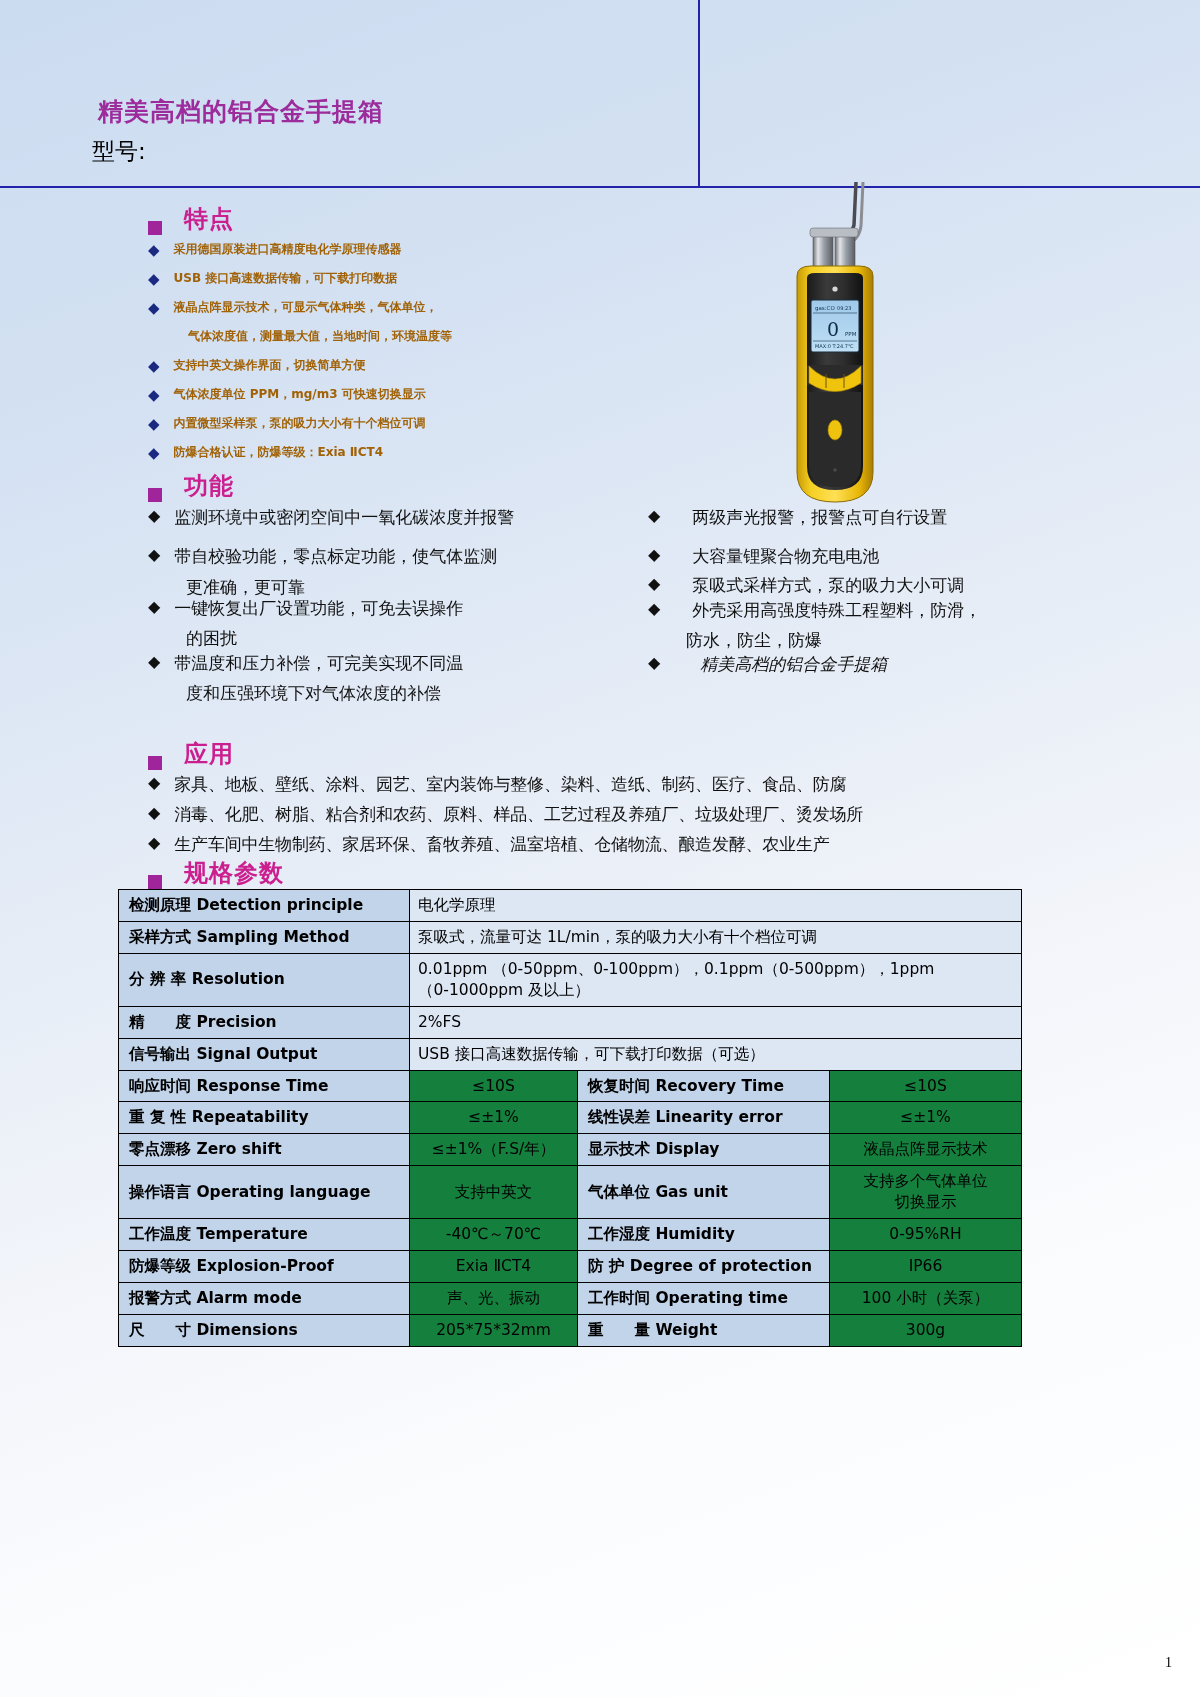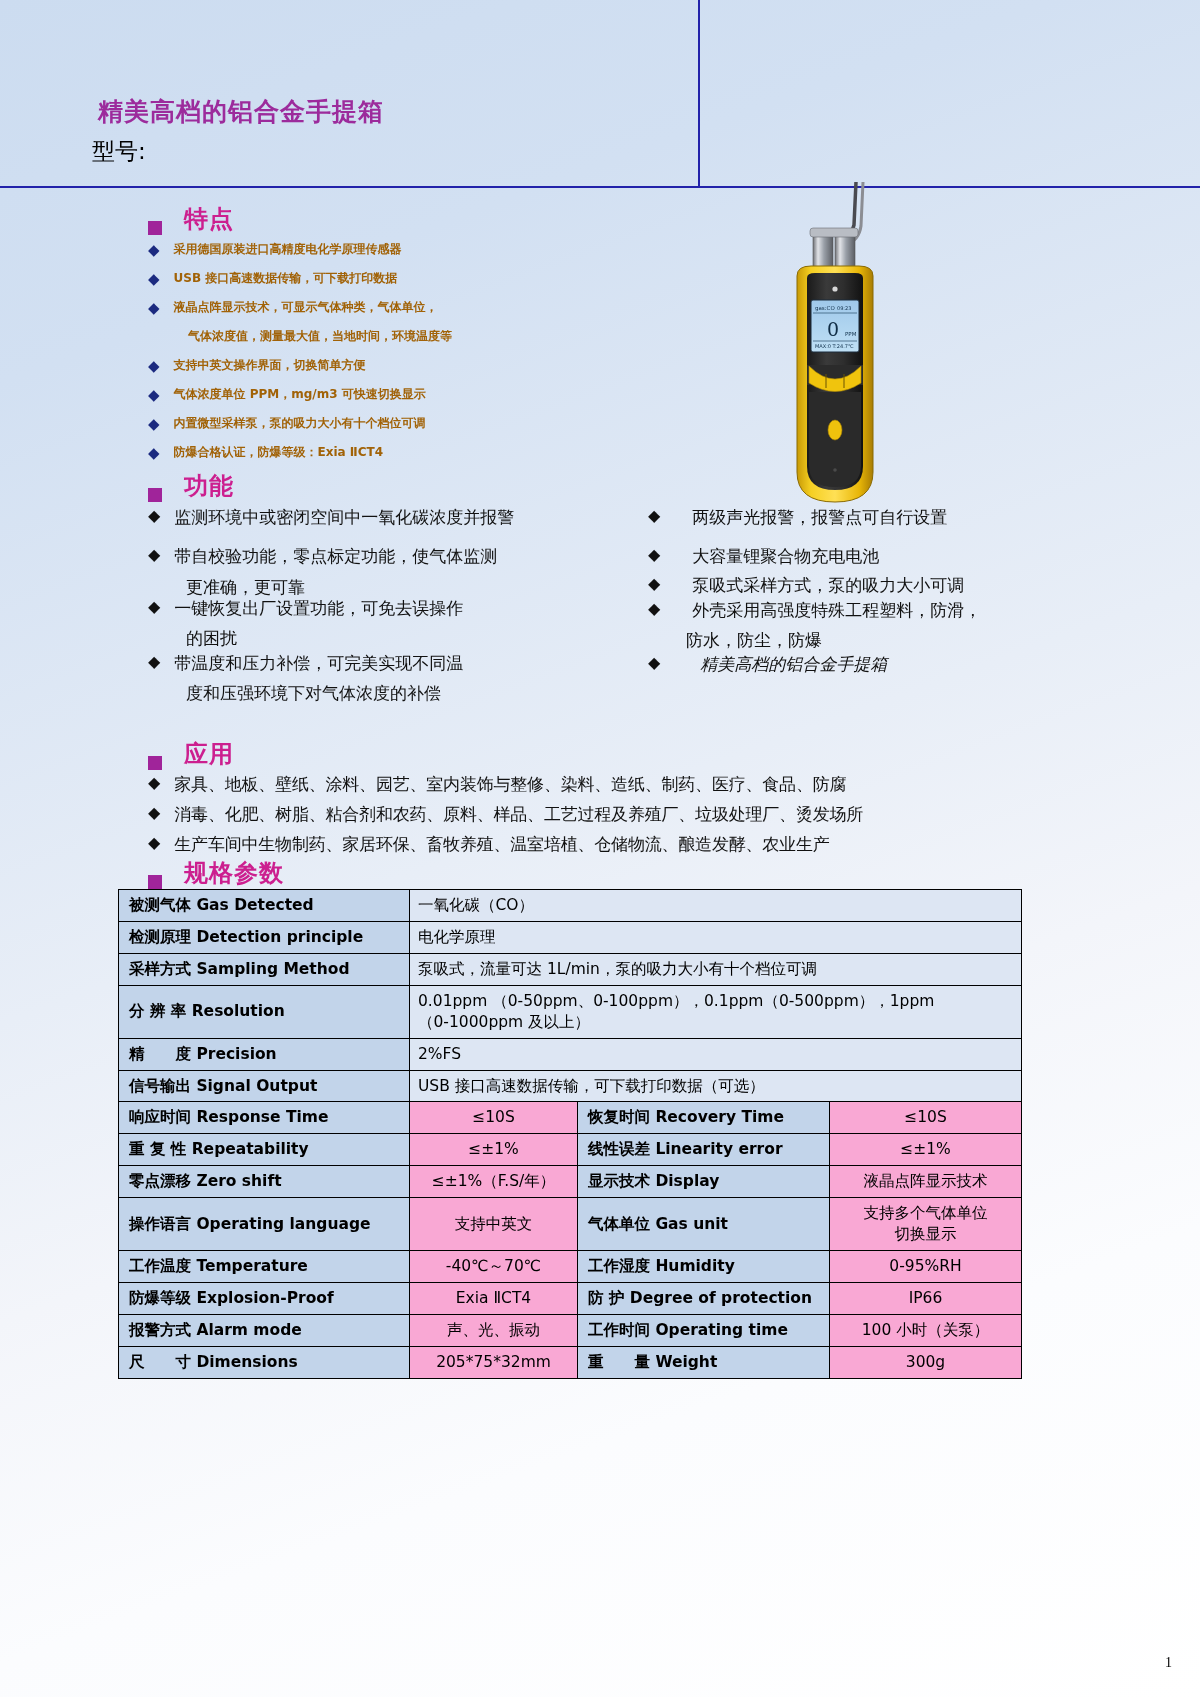--- a/index.html
+++ b/index.html
@@ -129,21 +129,21 @@
   .spec-table td.lbl {
     background: #c2d4ea;
     font-weight: bold;
     white-space: nowrap;
     padding-left: 10px;
   }
   .spec-table td.val {
     background: #dde6f3;
   }
   .spec-table td.valc {
-    background: #f9a8d4;
+    background: #15803d;
     text-align: center;
   }
 
   .page-num {
     position: absolute;
     right: 28px; bottom: 26px;
     font-size: 14px;
     color: #000;
     font-family: "Liberation Serif", serif;
   }
@@ -335,24 +335,20 @@
 
 <table class="spec-table">
   <colgroup>
     <col style="width:291px">
       <col style="width:168px">
     <col style="width:252px">
       <col style="width:192px">
   </colgroup>
   <tbody>
     <tr>
-      <td class="lbl">被测气体  Gas Detected</td>
-      <td class="val" colspan="3">一氧化碳（CO）</td>
-    </tr>
-    <tr>
       <td class="lbl">检测原理 Detection principle</td>
       <td class="val" colspan="3">电化学原理</td>
     </tr>
     <tr>
       <td class="lbl">采样方式 Sampling Method</td>
       <td class="val" colspan="3">泵吸式，流量可达 1L/min，泵的吸力大小有十个档位可调</td>
     </tr>
     <tr>
       <td class="lbl">分 辨 率  Resolution</td>
       <td class="val ml" colspan="3">0.01ppm （0-50ppm、0-100ppm），0.1ppm（0-500ppm），1ppm<br>（0-1000ppm 及以上）</td>

